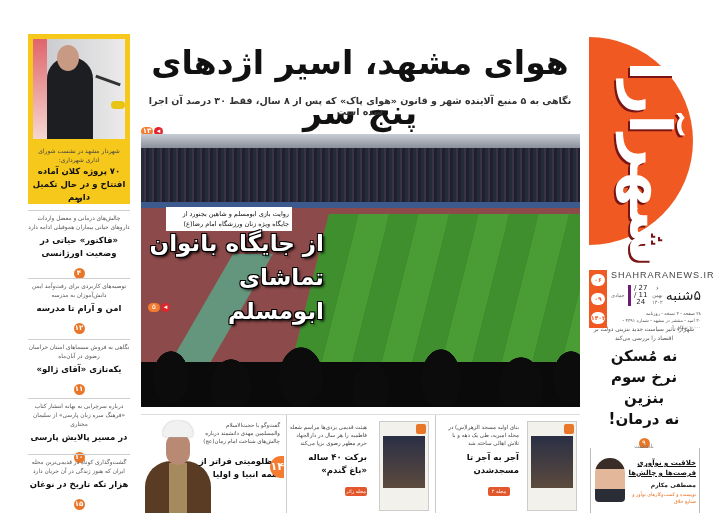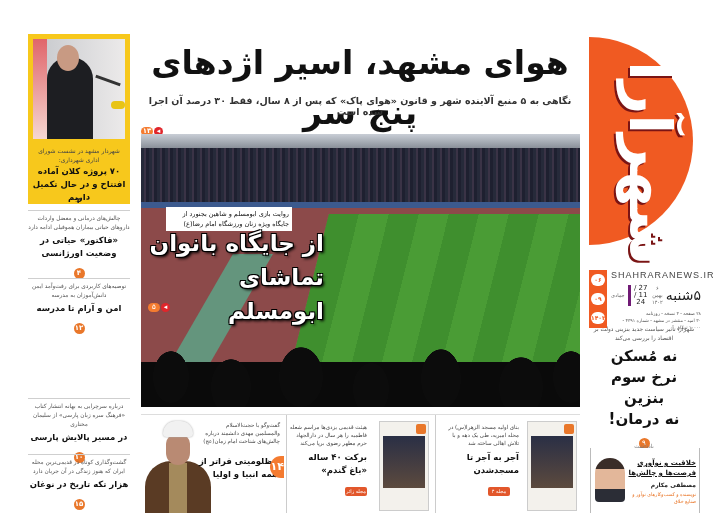--- a/index.html
+++ b/index.html
@@ -179,20 +179,25 @@
     <div class="left-item rtl" style="top:176px;">
       <div class="kicker">چالش‌های درمانی و معضل واردات داروهای حیاتی بیماران هموفیلی ادامه دارد</div>
       <div class="title">«فاکتور» حیاتی در وضعیت اورژانسی</div>
       <span class="pg">۴</span>
     </div>
     <div class="left-item rtl" style="top:244px;">
       <div class="kicker">توصیه‌های کاربردی برای رفت‌وآمد ایمن دانش‌آموزان به مدرسه</div>
       <div class="title">امن و آرام تا مدرسه</div>
       <span class="pg">۱۲</span>
     </div>
+    <div class="left-item rtl" style="top:305px;">
+      <div class="kicker">نگاهی به فروش سینماهای استان خراسان رضوی در آبان‌ماه</div>
+      <div class="title">یکه‌تازی «آقای ژالو»</div>
+      <span class="pg">۱۱</span>
+    </div>
     <div class="left-item rtl" style="top:364px;">
       <div class="kicker">درباره سرچرایی به بهانه انتشار کتاب «فرهنگ سره زبان پارسی» از سلیمان مختاری</div>
       <div class="title">در مسیر پالایش پارسی</div>
       <span class="pg">۱۰</span>
     </div>
     <div class="left-item rtl" style="top:420px;">
       <div class="kicker">گشت‌وگذاری کوتاه در قدیمی‌ترین محله ایران که هنوز زندگی در آن جریان دارد</div>
       <div class="title">هزار تکه تاریخ در نوغان</div>
       <span class="pg">۱۵</span>
     </div>

